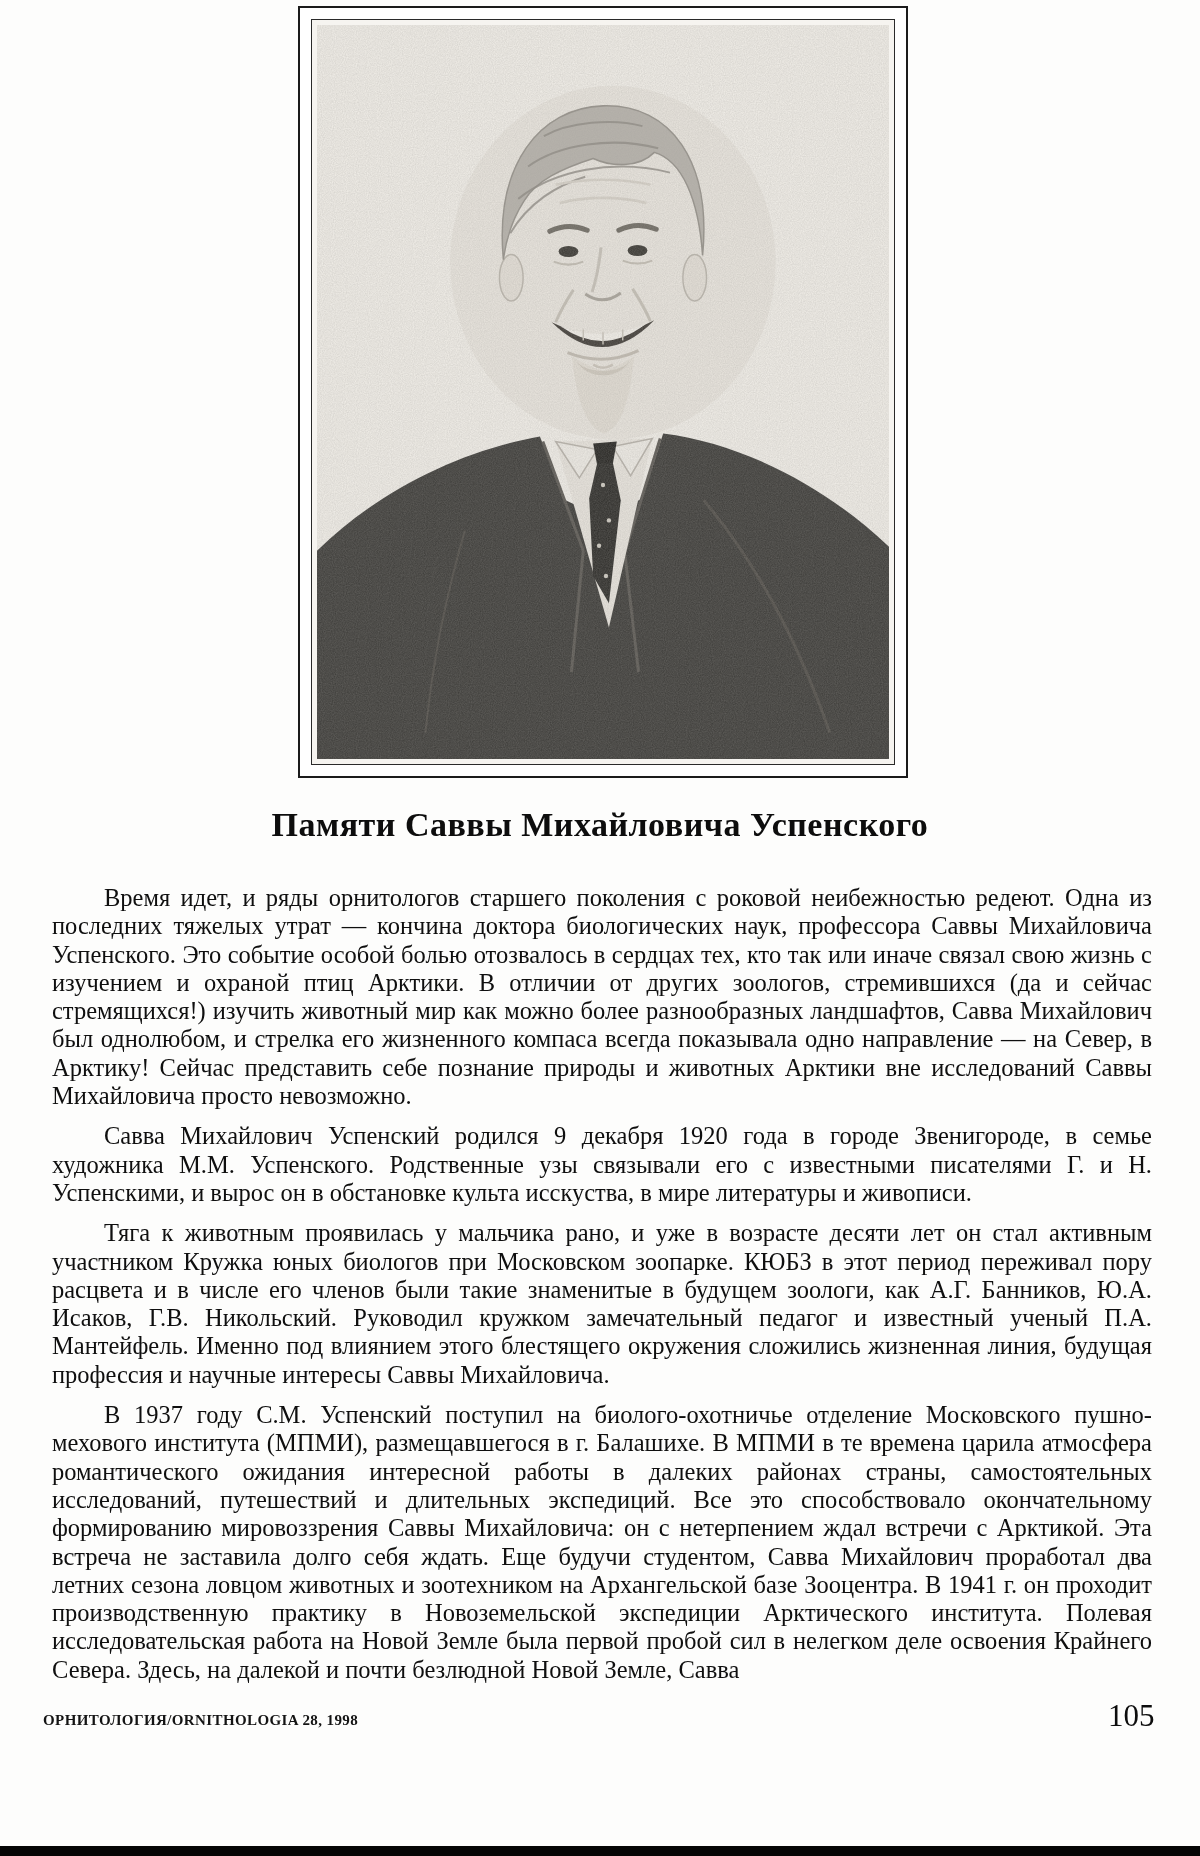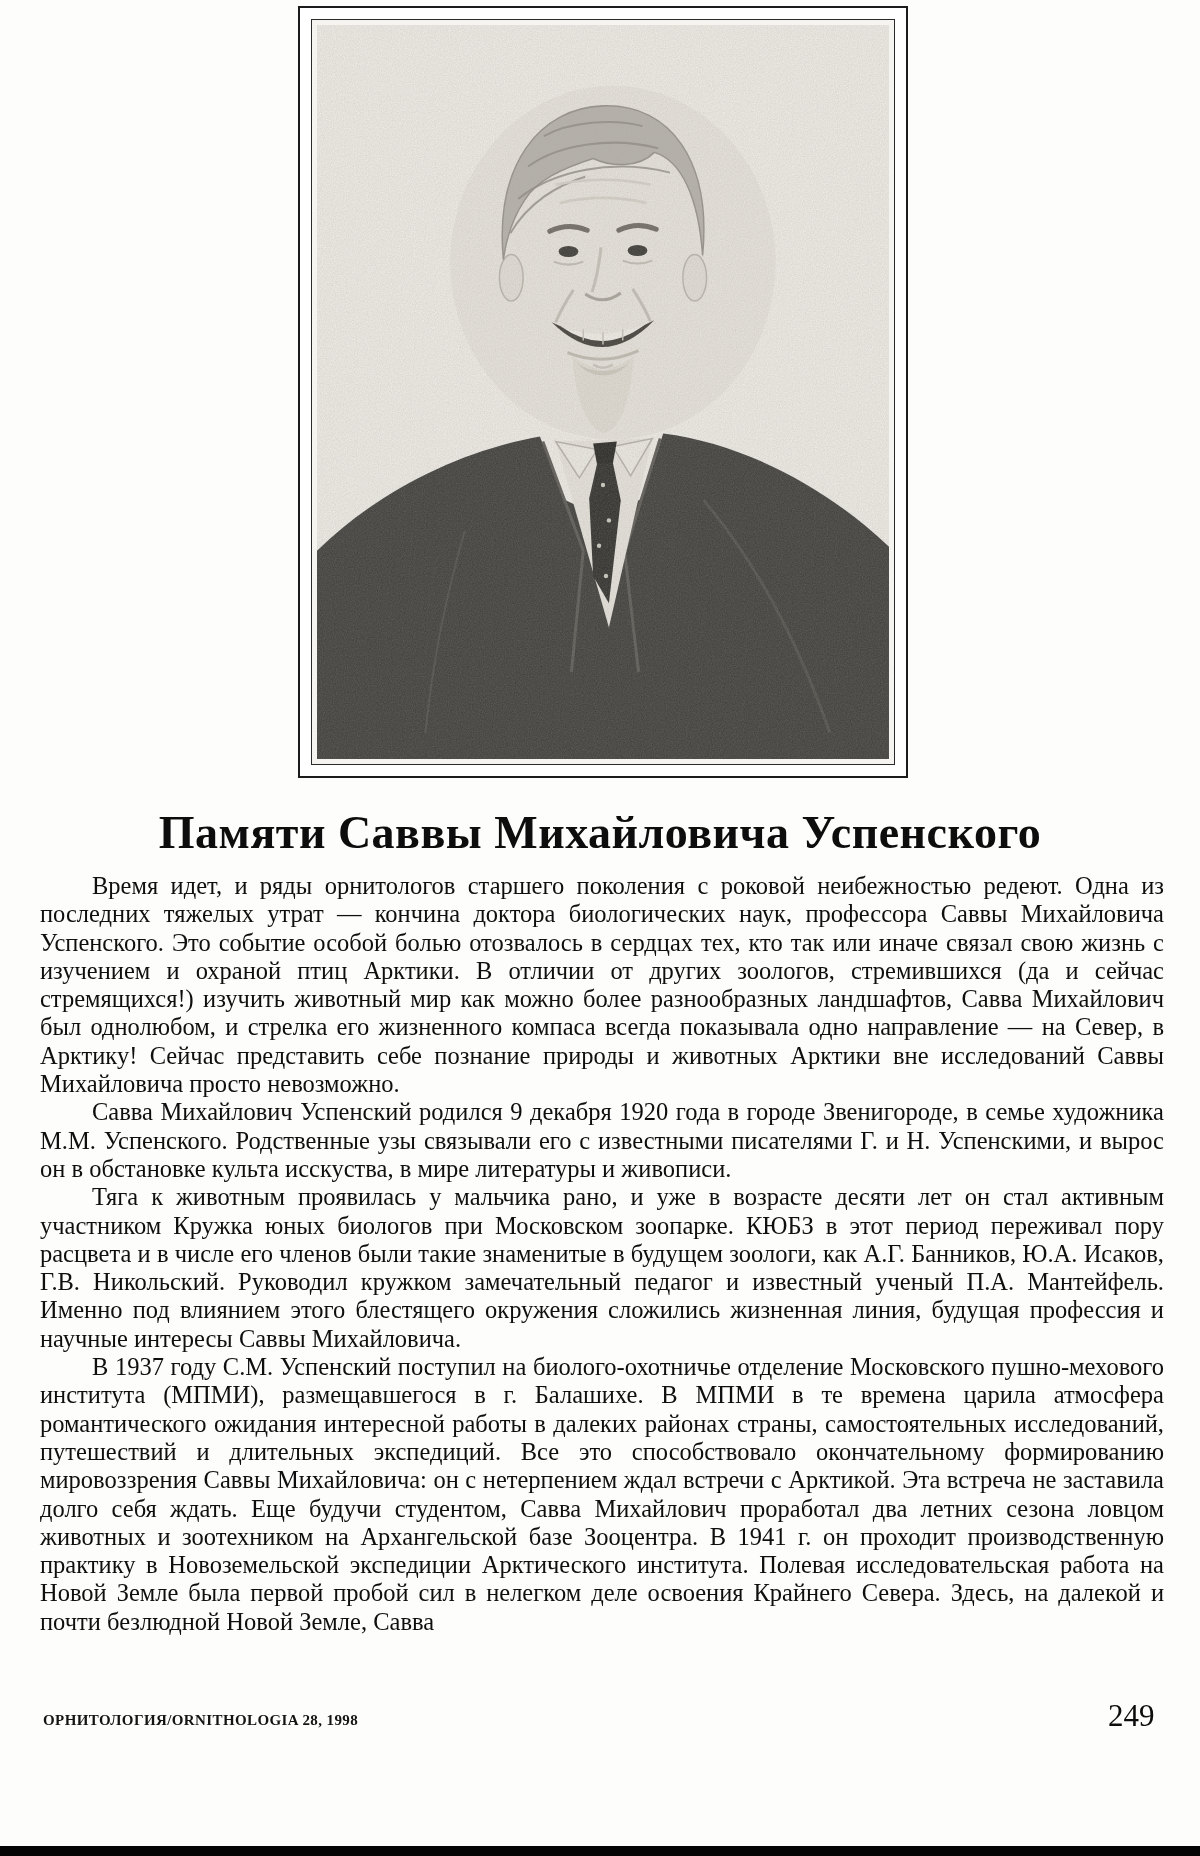--- a/index.html
+++ b/index.html
@@ -44,39 +44,39 @@
   }
 
   
   .title {
     position: absolute;
     top: 806px;
     left: 0;
     width: 100%;
     margin: 0;
     text-align: center;
-    font-size: 46px;
+    font-size: 34px;
     font-weight: bold;
     letter-spacing: 0.5px;
     color: #0d0d0d;
   }
 
   
   .body-text {
     position: absolute;
     top: 872px;
     left: 40px;
     width: 1124px;
     font-size: 24.5px;
     line-height: 28.3px;
     text-align: justify;
     color: #0f0f0f;
   }
   .body-text p {
-    margin: 0;
+    margin: 12px;
     text-indent: 52px;
   }
 
   
   .footer-journal {
     position: absolute;
     left: 43px;
     top: 1712px;
     font-family: Liberation Serif, serif;
     font-size: 15px;
@@ -194,17 +194,17 @@
   <h1 class="title">Памяти Саввы Михайловича Успенского</h1>
 
   <div class="body-text">
     <p>Время идет, и ряды орнитологов старшего поколения с роковой неибежностью редеют. Одна из последних тяжелых утрат — кончина доктора биологических наук, профессора Саввы Михайловича Успенского. Это событие особой болью отозвалось в сердцах тех, кто так или иначе связал свою жизнь с изучением и охраной птиц Арктики. В отличии от других зоологов, стремившихся (да и сейчас стремящихся!) изучить животный мир как можно более разнообразных ландшафтов, Савва Михайлович был однолюбом, и стрелка его жизненного компаса всегда показывала одно направление — на Север, в Арктику! Сейчас представить себе познание природы и животных Арктики вне исследований Саввы Михайловича просто невозможно.</p>
     <p>Савва Михайлович Успенский родился 9 декабря 1920 года в городе Звенигороде, в семье художника М.М. Успенского. Родственные узы связывали его с известными писателями Г. и Н. Успенскими, и вырос он в обстановке культа исскуства, в мире литературы и живописи.</p>
     <p>Тяга к животным проявилась у мальчика рано, и уже в возрасте десяти лет он стал активным участником Кружка юных биологов при Московском зоопарке. КЮБЗ в этот период переживал пору расцвета и в числе его членов были такие знаменитые в будущем зоологи, как А.Г. Банников, Ю.А. Исаков, Г.В. Никольский. Руководил кружком замечательный педагог и известный ученый П.А. Мантейфель. Именно под влиянием этого блестящего окружения сложились жизненная линия, будущая профессия и научные интересы Саввы Михайловича.</p>
     <p>В 1937 году С.М. Успенский поступил на биолого-охотничье отделение Московского пушно-мехового института (МПМИ), размещавшегося в г. Балашихе. В МПМИ в те времена царила атмосфера романтического ожидания интересной работы в далеких районах страны, самостоятельных исследований, путешествий и длительных экспедиций. Все это способствовало окончательному формированию мировоззрения Саввы Михайловича: он с нетерпением ждал встречи с Арктикой. Эта встреча не заставила долго себя ждать. Еще будучи студентом, Савва Михайлович проработал два летних сезона ловцом животных и зоотехником на Архангельской базе Зооцентра. В 1941 г. он проходит производственную практику в Новоземельской экспедиции Арктического института. Полевая исследовательская работа на Новой Земле была первой пробой сил в нелегком деле освоения Крайнего Севера. Здесь, на далекой и почти безлюдной Новой Земле, Савва</p>
   </div>
 
   <div class="footer-journal">ОРНИТОЛОГИЯ/ORNITHOLOGIA 28, 1998</div>
-  <div class="footer-page-number">249</div>
+  <div class="footer-page-number">105</div>
 
   <div class="bottom-bar"></div>
 
 </div>
 
 </body></html>

